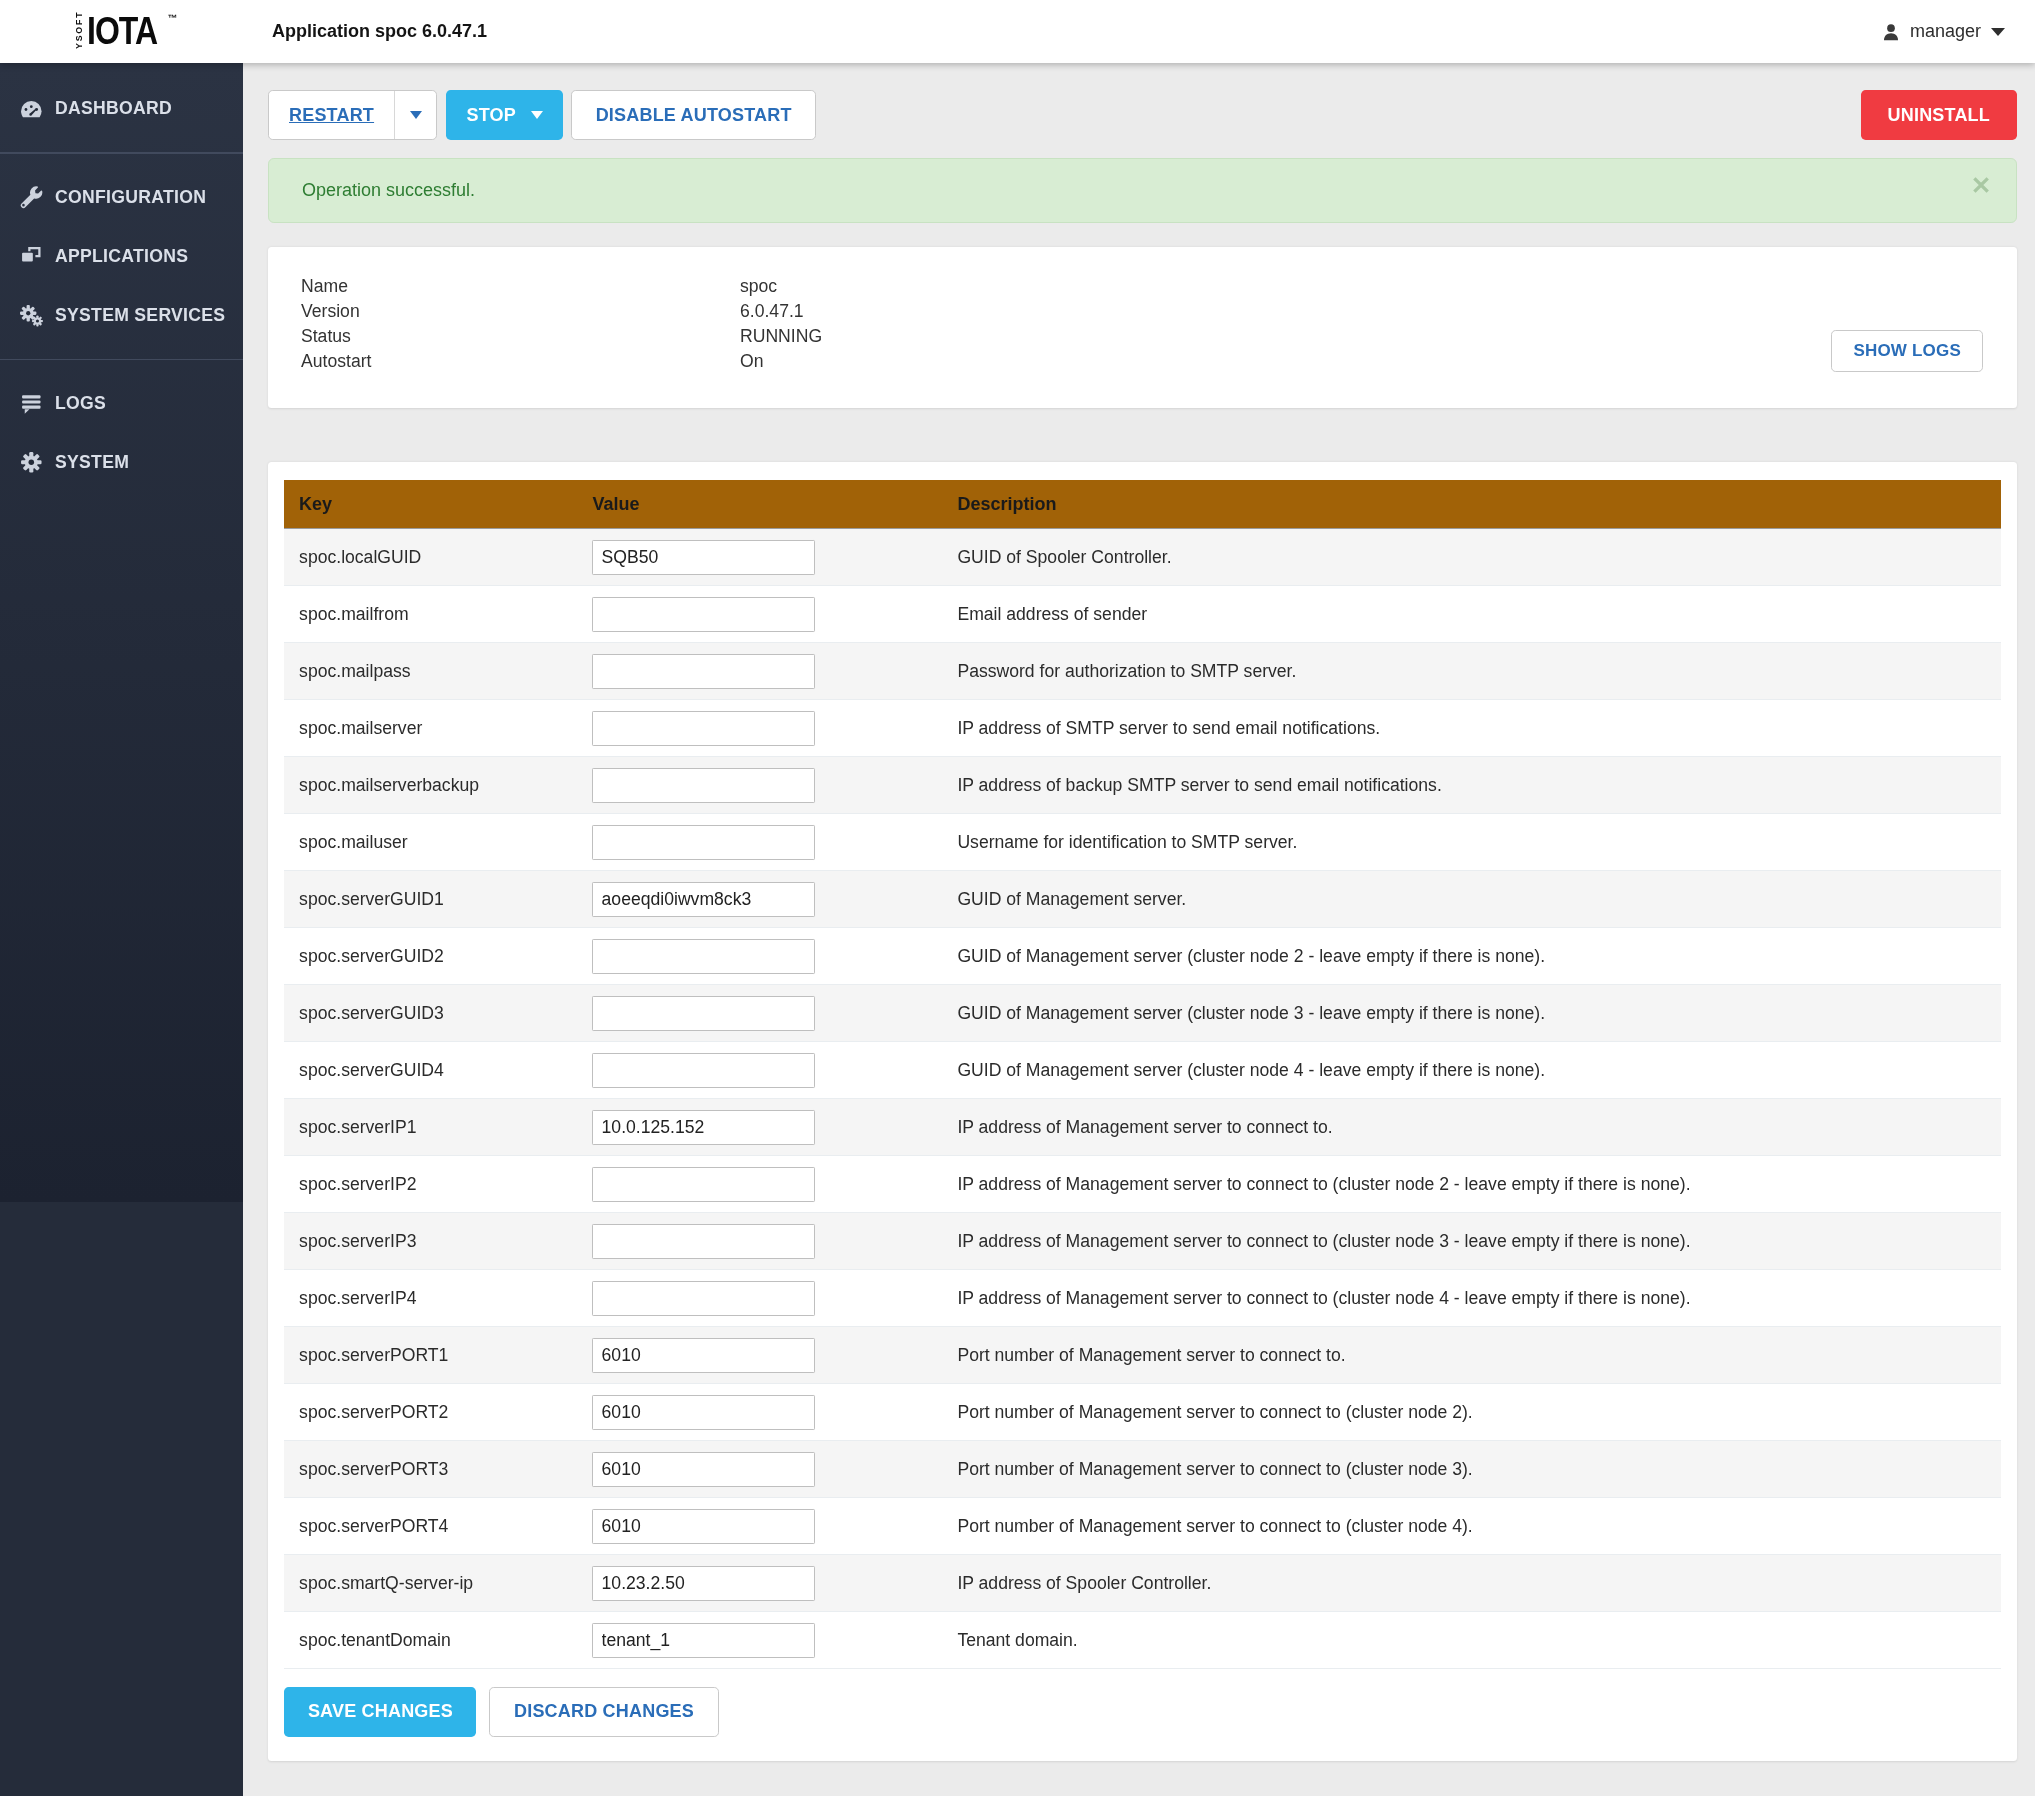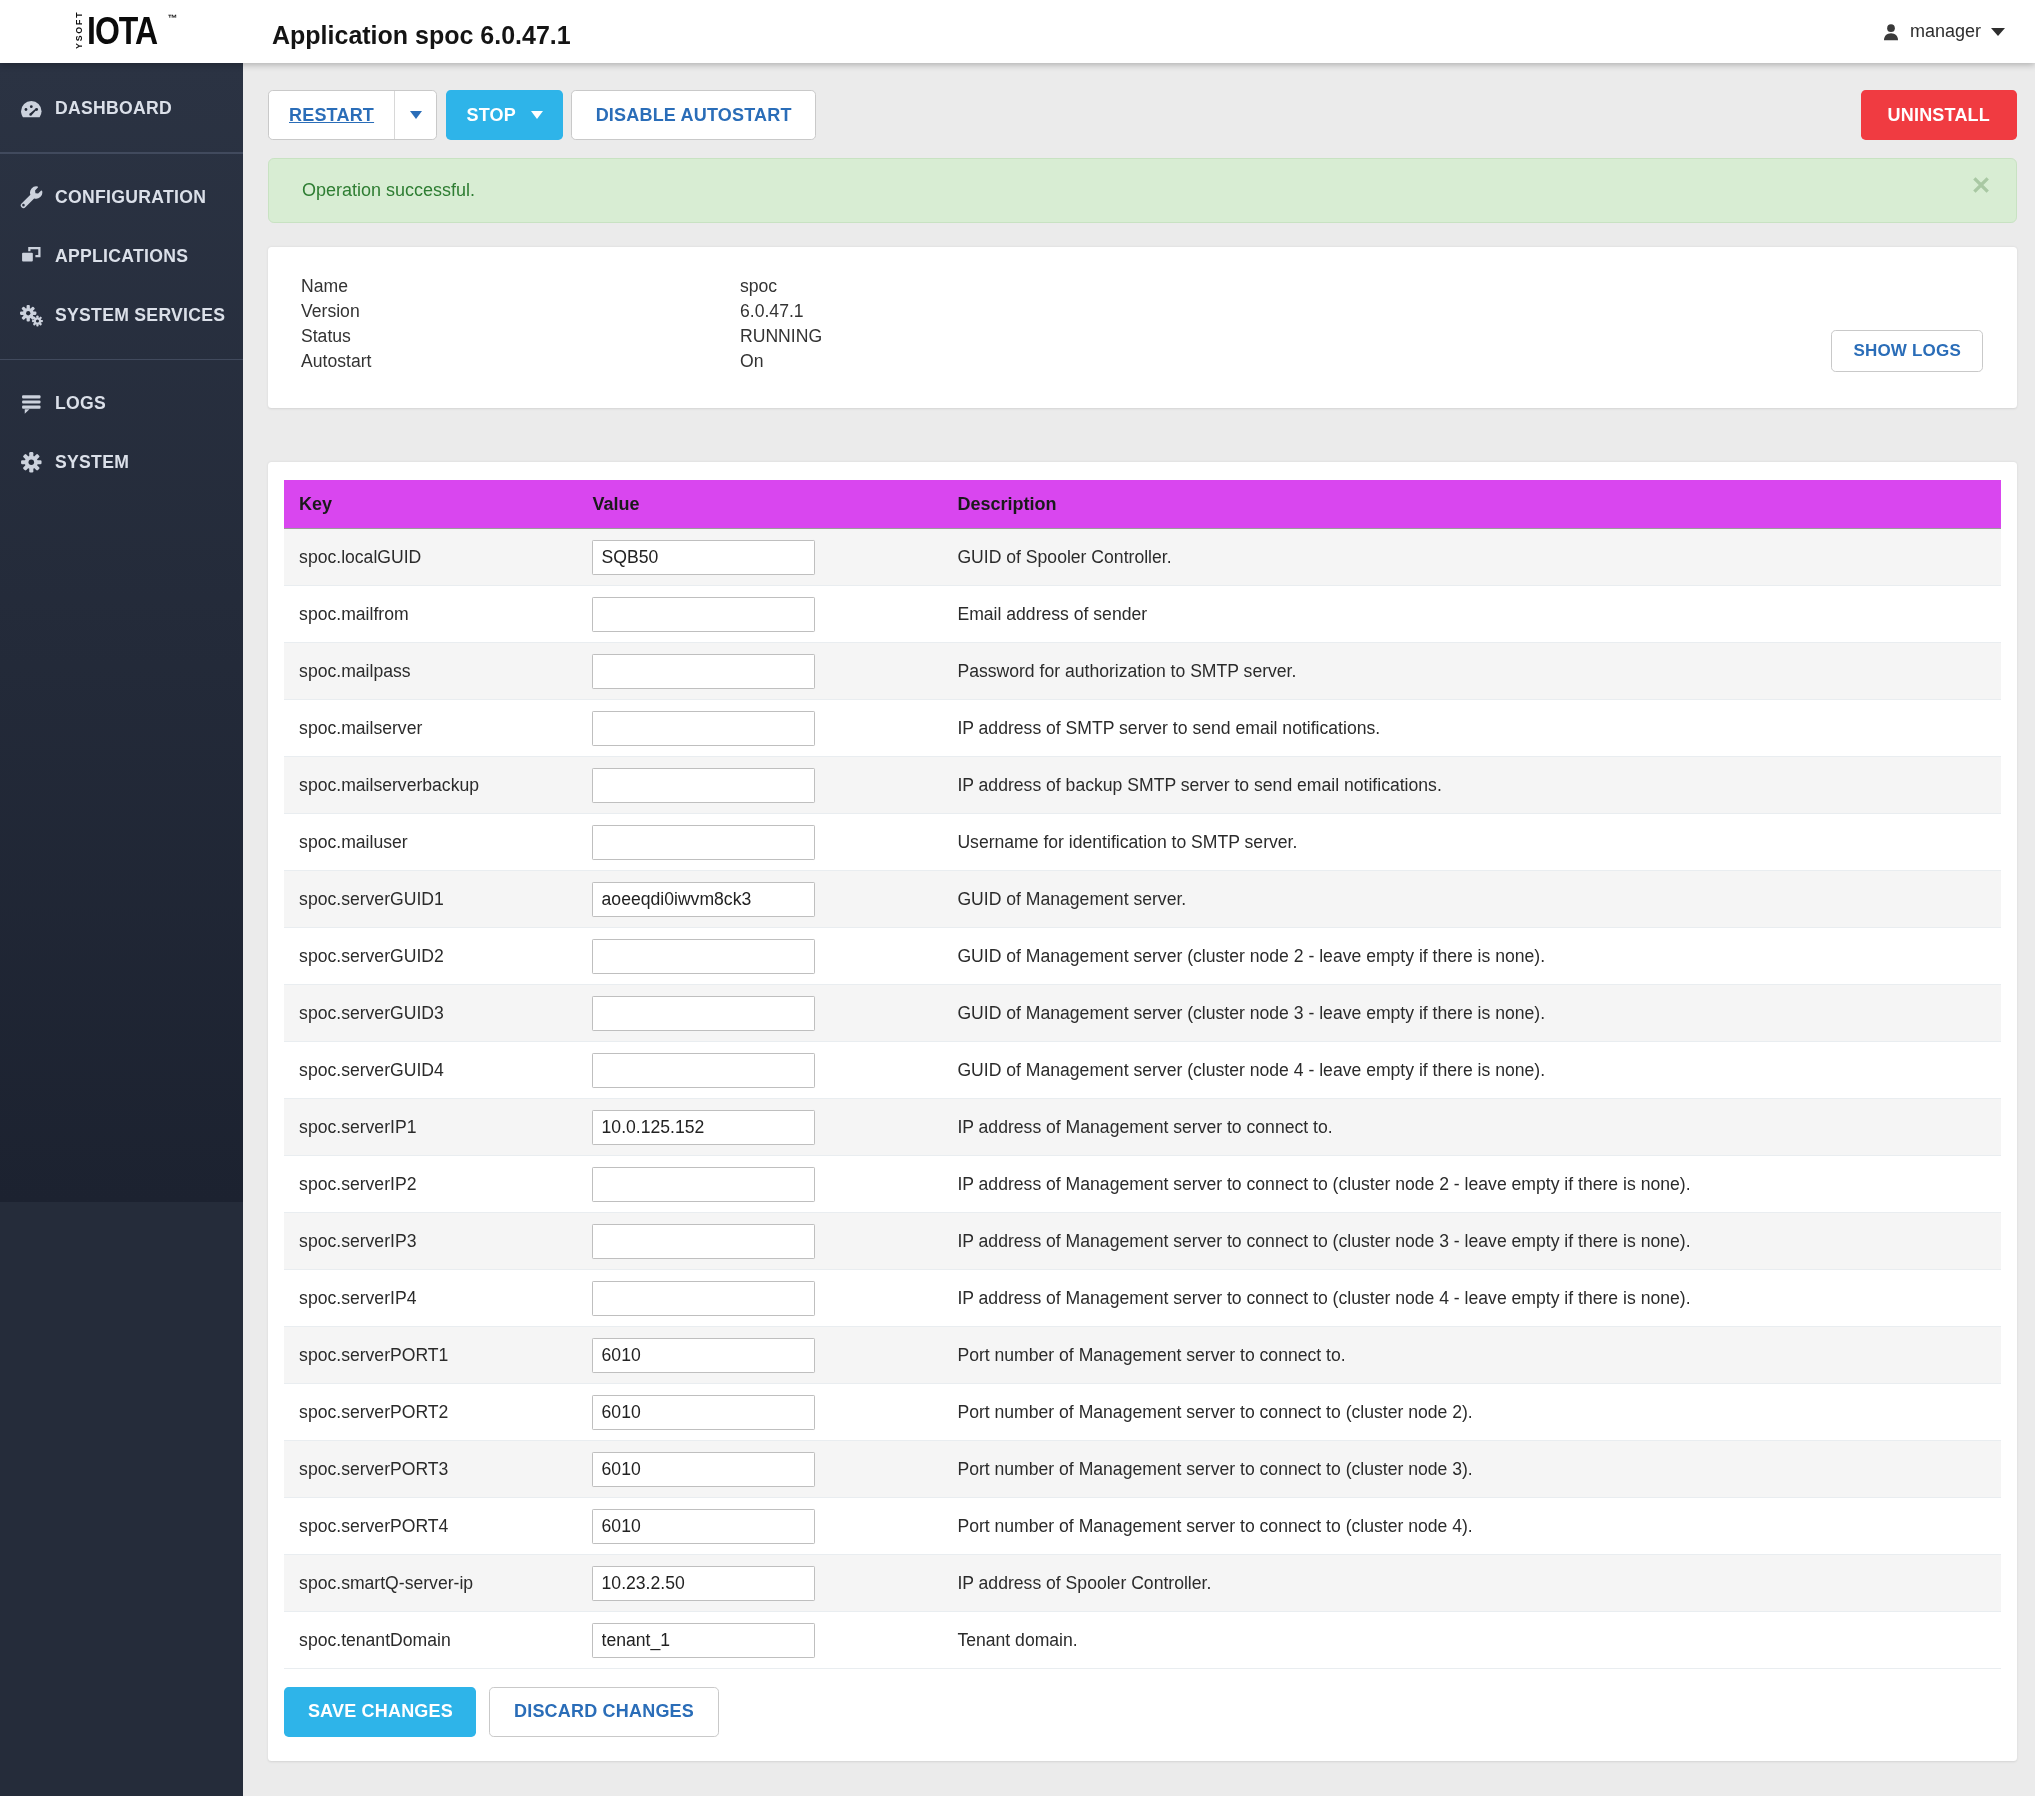--- a/index.html
+++ b/index.html
@@ -22,21 +22,21 @@
   .logo-vert {
     writing-mode:vertical-rl; transform:rotate(180deg);
     font-size:8.8px; font-weight:700; letter-spacing:1.8px; color:#0d0d0d;
     height:36px; margin-right:2.9px; line-height:1;
   }
   .logo-main {
     font-size:39px; font-weight:700; color:#0b0b0b; line-height:36px;
     transform:scaleX(.82); transform-origin:left center; letter-spacing:-1.2px;
   }
   .logo-tm { font-size:9.4px; font-weight:700; color:#0b0b0b; margin-left:-4.7px; line-height:10.6px; }
-  .app-title { position:absolute; left:272px; top:21px; font-size:25px; font-weight:700; color:#141414; }
+  .app-title { position:absolute; left:272px; top:21px; font-size:18px; font-weight:700; color:#141414; }
   .user-menu {
     position:absolute; right:30.5px; top:0; height:63px;
     display:flex; align-items:center; gap:9.4px; cursor:pointer;
   }
   .user-menu .uname { font-size:18px; color:#2e2e2e; }
   .caret {
     width:0; height:0; display:inline-block;
     border-left:7px solid transparent; border-right:7px solid transparent;
     border-top:8.8px solid currentColor;
   }
@@ -102,21 +102,21 @@
   }
 
   
   .table-card {
     margin-top:54px; background:#fff; border-radius:3.5px;
     padding:17.6px 16.4px 24.6px 16.4px;
     box-shadow:0 0.6px 2.3px rgba(0,0,0,.10);
   }
   table.cfg { width:100%; border-collapse:collapse; }
   table.cfg thead th {
-    background:#d946ef; height:49px; text-align:left;
+    background:#a16207; height:49px; text-align:left;
     font-size:18px; font-weight:700; color:#1a1a1a;
     border-bottom:1.8px solid #9b9b9b;
   }
   th.c-key, td.c-key { width:308px; padding-left:14.7px; }
   th.c-val, td.c-val { width:365px; }
   table.cfg tbody tr { height:57px; border-bottom:1.2px solid #e9edf0; }
   table.cfg tbody tr:nth-child(odd)  { background:#f5f5f5; }
   table.cfg tbody tr:nth-child(even) { background:#ffffff; }
   td { font-size:17.6px; color:#2b2b2b; }
   .val-input {

